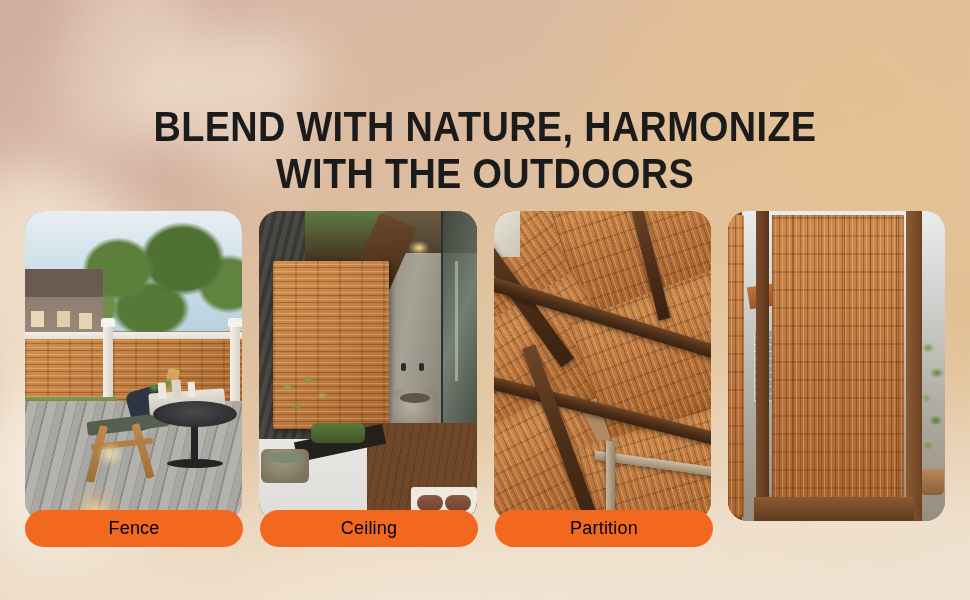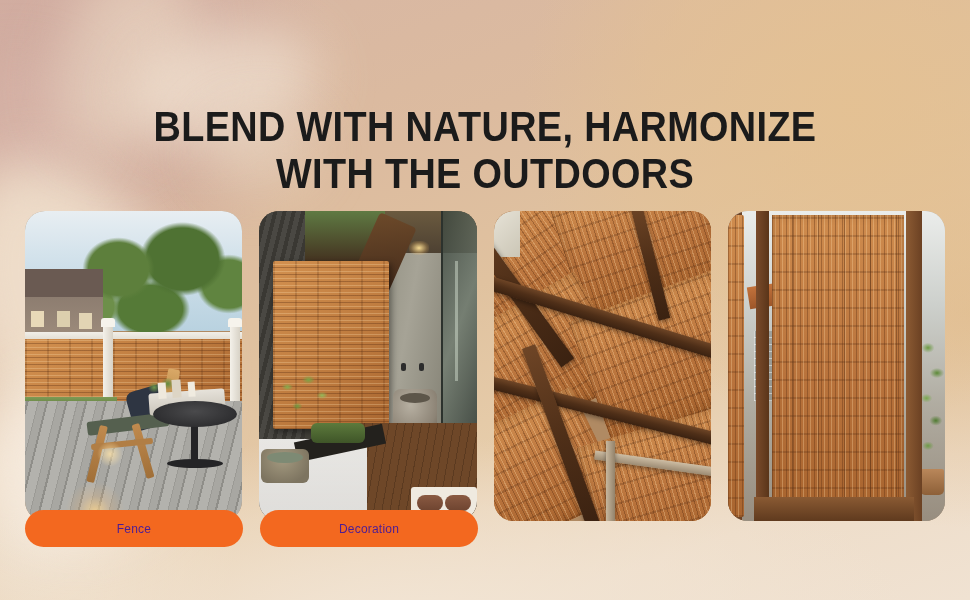--- a/index.html
+++ b/index.html
@@ -453,26 +453,26 @@
     height: 40px;
     display: flex;
     gap: 17px;
     z-index: 5;
   }
   .pill {
     width: 218px;
     height: 37px;
     border-radius: 19px;
     background: #f3681f;
-    color: #4c1d95;
+    color: #000000;
     display: flex;
     align-items: center;
     justify-content: center;
     font-family: "Liberation Sans", sans-serif;
-    font-size: 12px;
+    font-size: 18px;
     font-weight: normal;
     letter-spacing: 0.2px;
   }
 </style>
 </head>
 <body>
 
 <div class="banner">
 
   <div class="bg-layer bg-base"></div>
@@ -596,16 +596,17 @@
         </div>
         <div class="c4-frameR"></div>
         <div class="c4-sill"></div>
       </div>
     </div>
 
   </div>
 
   <div class="pills">
     <div class="pill">Fence</div>
-    <div class="pill">Decoration</div>
+    <div class="pill">Ceiling</div>
+    <div class="pill">Partition</div>
   </div>
 
 </div>
 
 </body></html>

